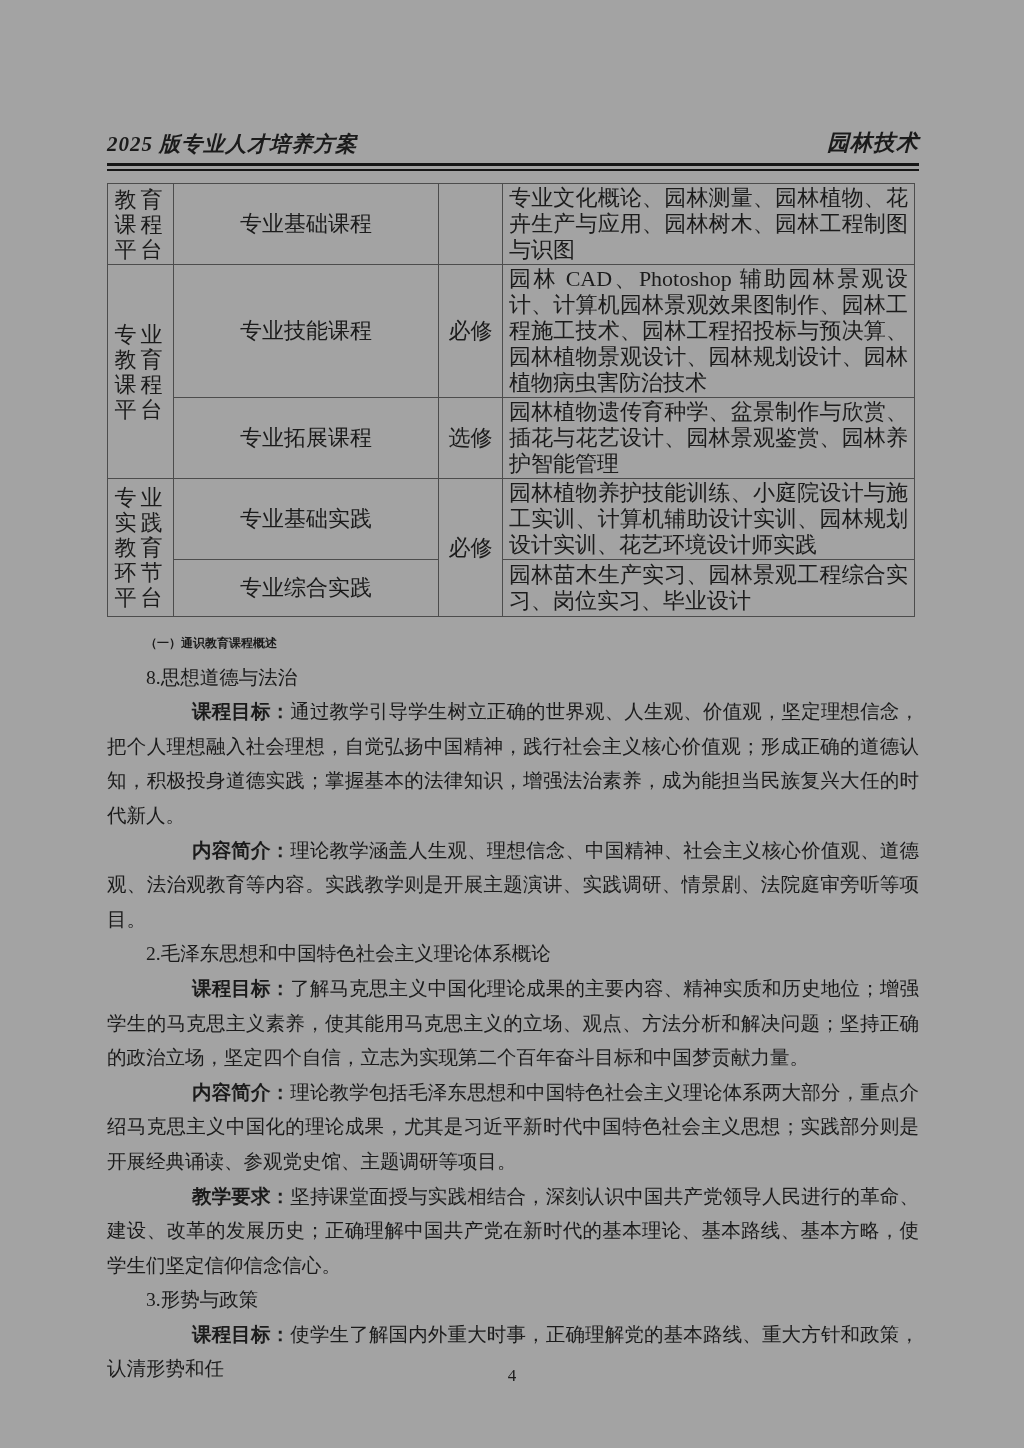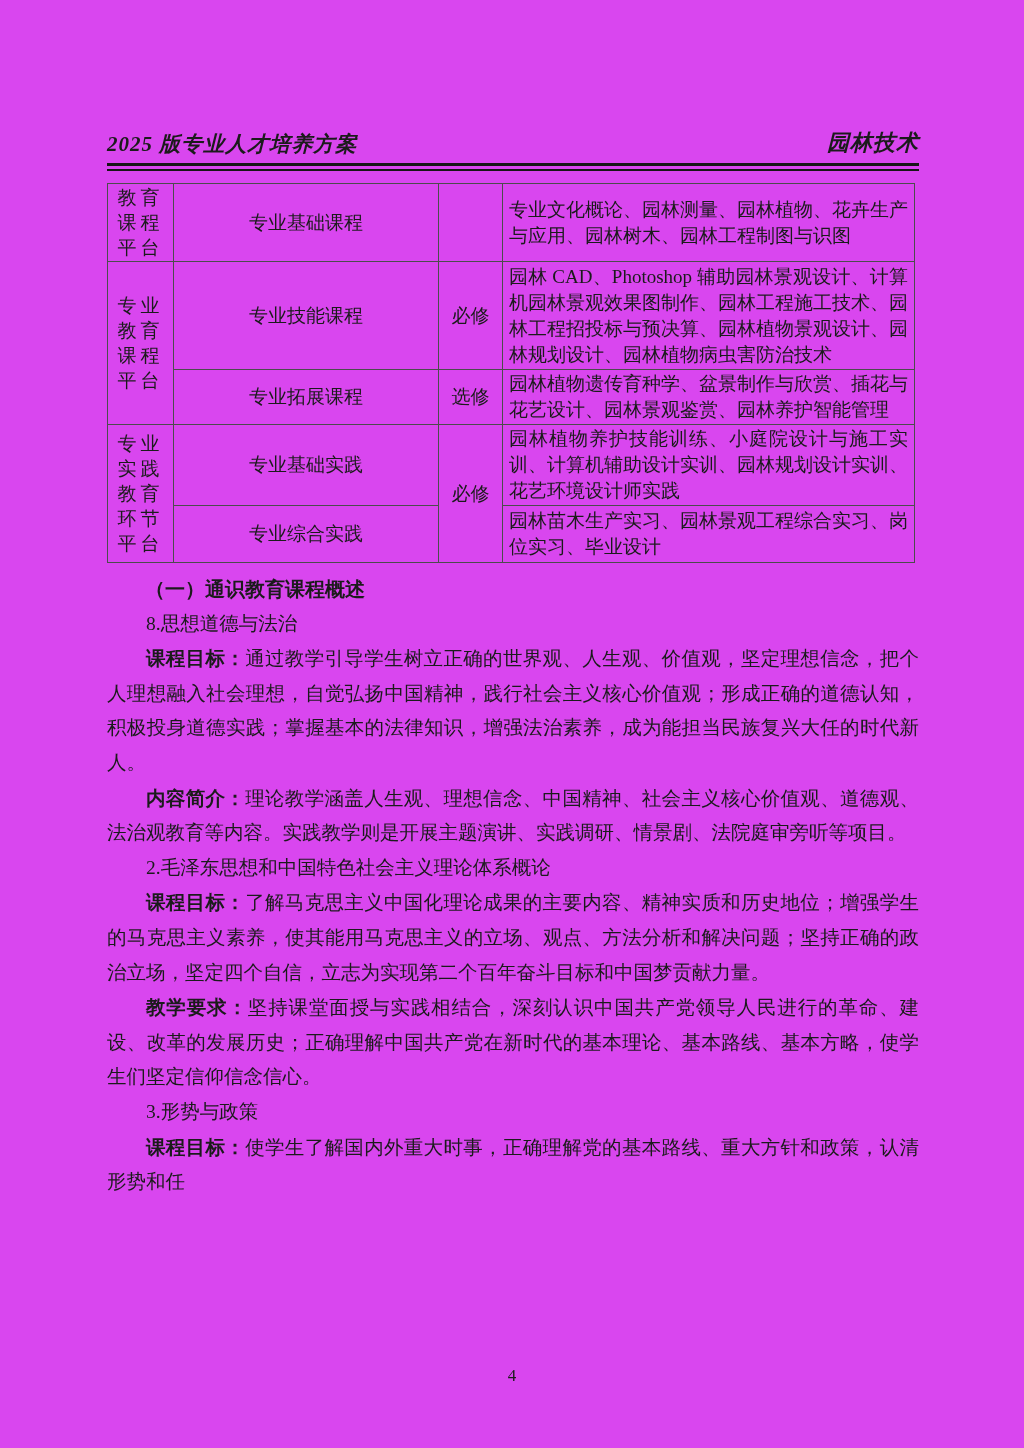--- a/index.html
+++ b/index.html
@@ -1,54 +1,54 @@
 <!DOCTYPE html>
 <html lang="zh"><head>
 <meta charset="utf-8">
 <style>
   html,body { margin:0; padding:0; background:#ffffff; }
   .page {
-    position:relative; width:1024px; height:1448px; background:#d946ef;
+    position:relative; width:1024px; height:1448px; background:#a3a3a3;
     overflow:hidden; color:#1b1b1b;
     font-family:"Liberation Serif","DejaVu Serif",serif;
   }
   .margin-box { position:absolute; left:107px; top:0; width:812px; }
 
   
   .doc-header {
     margin-top:116px; display:flex; justify-content:space-between;
     align-items:flex-end; font-style:italic; font-weight:bold;
   }
   .doc-header .left-title  { font-size:21px; letter-spacing:1px; }
   .doc-header .right-title { font-size:22px; letter-spacing:1px;margin-top:12px; }
   .header-rule { margin-top:5px; height:3px; border-top:3px solid #161616; border-bottom:2px solid #161616; }
 
   
   table.course-table {
     border-collapse:collapse; table-layout:fixed; width:807px;
-    margin-top:12px; font-size:19px; line-height:26px;padding-left:20px;
+    margin-top:12px; font-size:22px; line-height:26px;padding-left:20px;
   }
   table.course-table td { border:1px solid #4c4c4c; padding:1px 6px; vertical-align:middle; }
   td.c-platform { text-align:center; letter-spacing:4px; padding:0 8px; line-height:25px; }
   td.c-cat      { text-align:center; }
   td.c-type     { text-align:center; padding:0 2px; }
   td.c-courses  { text-align:justify; padding:1px 7px; }
   tr.r1 { height:77px; }  tr.r2 { height:108px; }
   tr.r3 { height:51px; }  tr.r4 { height:78px; }
   tr.r5 { height:57px;margin-top:44px; }
 
   
   .section-heading {
     font-family:"Liberation Sans","DejaVu Sans",sans-serif;
-    font-weight:bold; font-size:20px; line-height:34.6px;
+    font-weight:bold; font-size:12px; line-height:34.6px;
     margin:9px 0 0 0; text-indent:38px;
   }
   .course-title { font-size:19.5px; line-height:34.6px; text-indent:39px; margin:0; }
   .para { font-size:19.5px; line-height:34.6px; text-indent:39px; margin:0; text-align:justify; }
-  .para .label { font-family:Liberation Sans, sans-serif; font-weight:bold; }
+  .para .label { font-family:Liberation Serif, serif; font-weight:bold;margin-left:46px; }
 
   .page-number {
     position:absolute; left:0; right:0; bottom:62px;
     text-align:center; font-size:17px;
   }
 </style>
 </head>
 <body>
 
 <div class="page">
@@ -99,20 +99,21 @@
     </table>
 
     <p class="section-heading">（一）通识教育课程概述</p>
 
     <p class="course-title">8.思想道德与法治</p>
     <p class="para"><span class="label">课程目标：</span><span>通过教学引导学生树立正确的世界观、人生观、价值观，坚定理想信念，把个人理想融入社会理想，自觉弘扬中国精神，践行社会主义核心价值观；形成正确的道德认知，积极投身道德实践；掌握基本的法律知识，增强法治素养，成为能担当民族复兴大任的时代新人。</span></p>
     <p class="para"><span class="label">内容简介：</span><span>理论教学涵盖人生观、理想信念、中国精神、社会主义核心价值观、道德观、法治观教育等内容。实践教学则是开展主题演讲、实践调研、情景剧、法院庭审旁听等项目。</span></p>
 
     <p class="course-title">2.毛泽东思想和中国特色社会主义理论体系概论</p>
     <p class="para"><span class="label">课程目标：</span><span>了解马克思主义中国化理论成果的主要内容、精神实质和历史地位；增强学生的马克思主义素养，使其能用马克思主义的立场、观点、方法分析和解决问题；坚持正确的政治立场，坚定四个自信，立志为实现第二个百年奋斗目标和中国梦贡献力量。</span></p>
+    <p class="para"><span class="label">内容简介：</span><span>理论教学包括毛泽东思想和中国特色社会主义理论体系两大部分，重点介绍马克思主义中国化的理论成果，尤其是习近平新时代中国特色社会主义思想；实践部分则是开展经典诵读、参观党史馆、主题调研等项目。</span></p>
     <p class="para"><span class="label">教学要求：</span><span>坚持课堂面授与实践相结合，深刻认识中国共产党领导人民进行的革命、建设、改革的发展历史；正确理解中国共产党在新时代的基本理论、基本路线、基本方略，使学生们坚定信仰信念信心。</span></p>
 
     <p class="course-title">3.形势与政策</p>
     <p class="para"><span class="label">课程目标：</span><span>使学生了解国内外重大时事，正确理解党的基本路线、重大方针和政策，认清形势和任</span></p>
 
   </div>
 
   <div class="page-number">4</div>
 </div>
 

